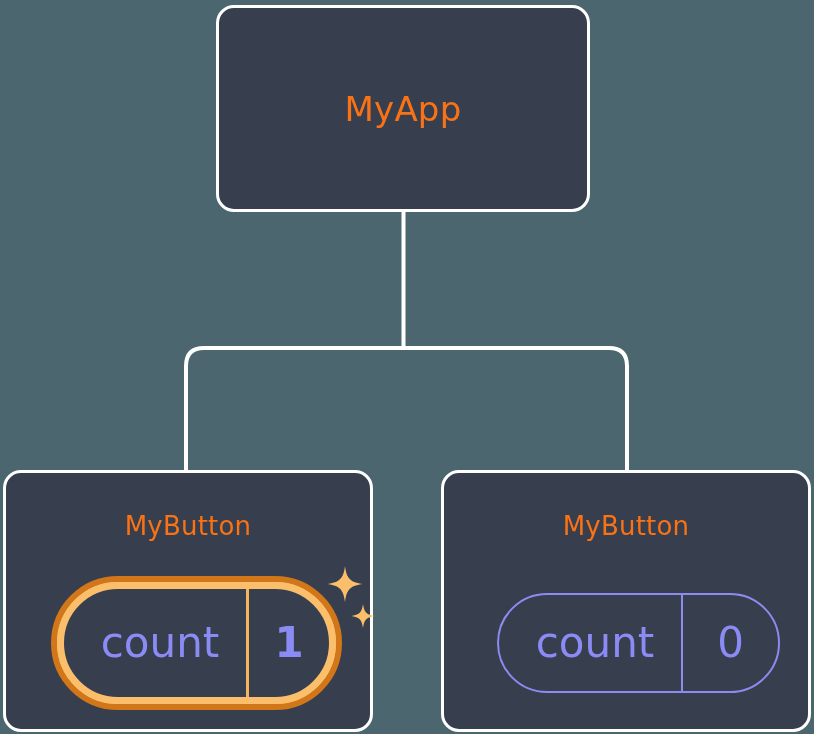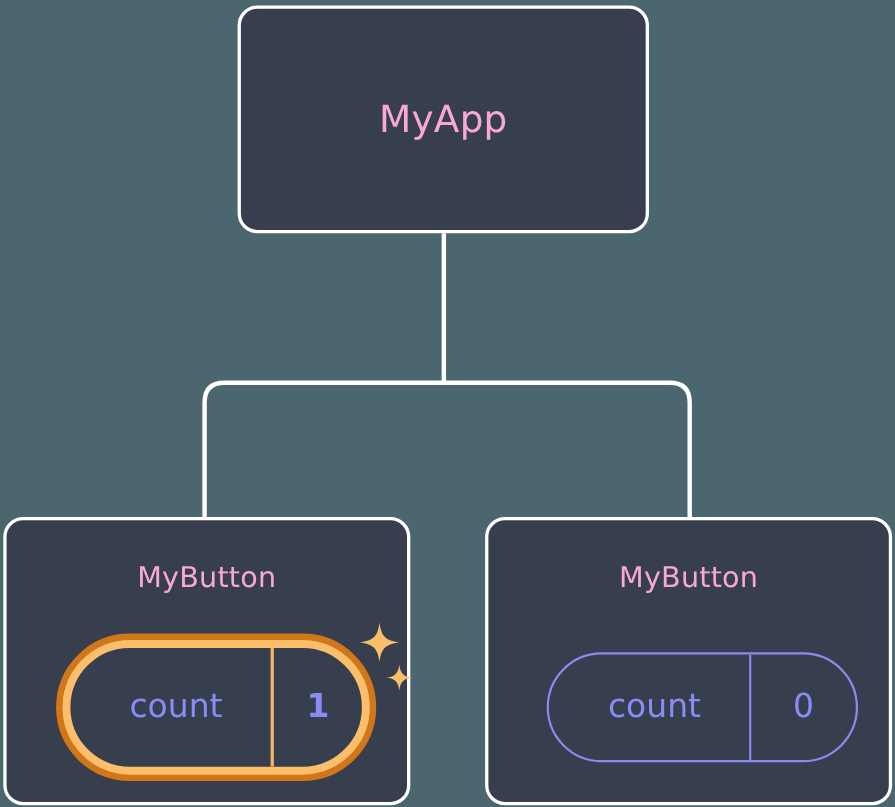--- a/index.html
+++ b/index.html
@@ -60,21 +60,21 @@
 
   .node-child-right {
     left: 441px;
     top: 470px;
     width: 370px;
     height: 262px;
     padding-top: 40px;
   }
 
   .node-title {
-    color: #f9a8d4;
+    color: #f97316;
     font-size: 34px;
     font-weight: 400;
     letter-spacing: 0.2px;
     line-height: 1;
     white-space: nowrap;
   }
 
   .node-child-left .node-title,
   .node-child-right .node-title {
     font-size: 26px;
@@ -97,21 +97,21 @@
   .pill-plain {
     border: 2px solid #8b8bf0;
     height: 100px;
   }
 
   .pill-cell {
     display: flex;
     align-items: center;
     justify-content: center;
     color: #8b8bf5;
-    font-size: 30px;
+    font-size: 42px;
     font-weight: 400;
     line-height: 1;
     white-space: nowrap;
   }
 
   .pill-plain .pill-key {
     width: 172px;
     padding-left: 10px;
   }
 

